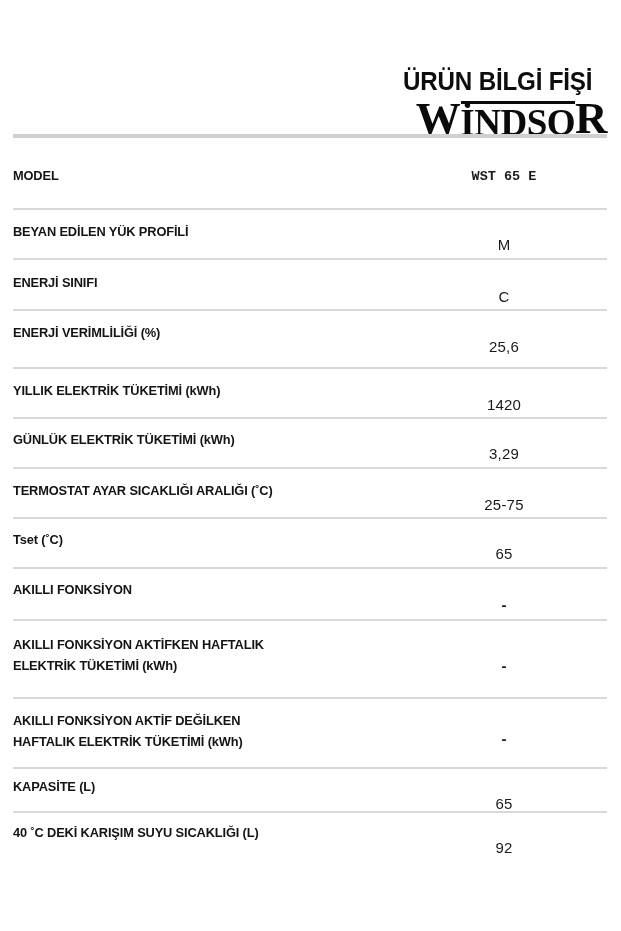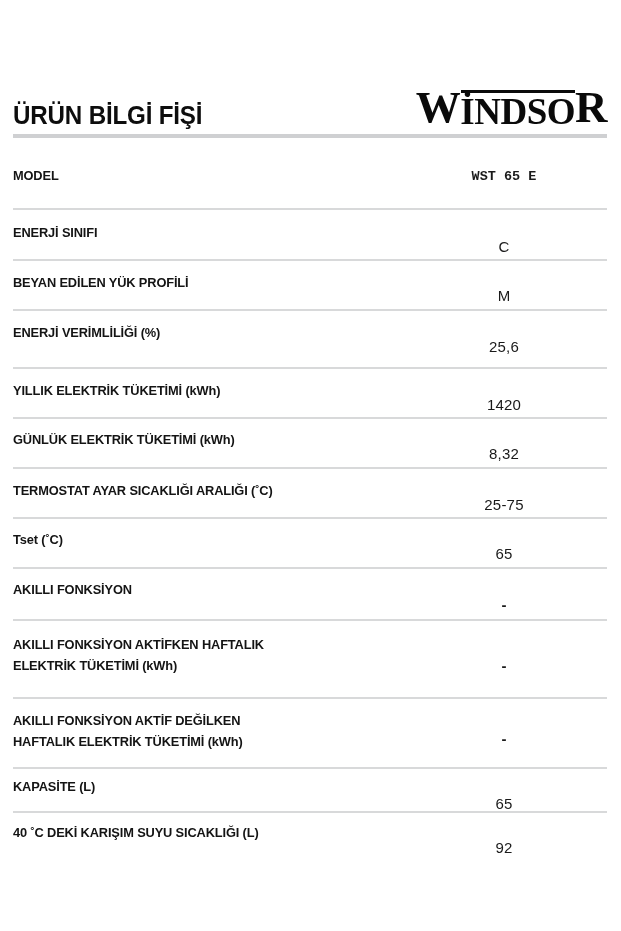--- a/index.html
+++ b/index.html
@@ -28,20 +28,21 @@
   
   .header {
     position: absolute;
     left: 13px;
     top: 68px;
     width: 594px;
     height: 62px;
     display: flex;
     align-items: flex-end;
     justify-content: space-between;
+    flex-direction: column;
   }
 
   .doc-title {
     font-family: "Liberation Sans", sans-serif;
     font-weight: bold;
     font-size: 26px;
     letter-spacing: -0.2px;
     line-height: 1;
     color: #0d0d0d;
     transform: scaleX(0.93);
@@ -166,43 +167,43 @@
   </div>
 
   <div class="title-rule"></div>
 
   <div class="table">
       <div class="row" style="height: 72px;">
         <div class="label" style="top: 28px;">MODEL</div>
         <div class="value bold" style="top: 30px; font-family: Liberation Mono, monospace;">WST 65 E</div>
         <div class="rule"></div>
       </div>
+      <div class="row" style="height: 50px;">
+        <div class="label" style="top: 12px;">BEYAN EDİLEN YÜK PROFİLİ</div>
+        <div class="value" style="top: 26px;">M</div>
+        <div class="rule"></div>
+      </div>
       <div class="row" style="height: 51px;">
         <div class="label" style="top: 13px;">ENERJİ SINIFI</div>
         <div class="value" style="top: 28px;">C</div>
         <div class="rule"></div>
       </div>
-      <div class="row" style="height: 50px;">
-        <div class="label" style="top: 12px;">BEYAN EDİLEN YÜK PROFİLİ</div>
-        <div class="value" style="top: 26px;">M</div>
-        <div class="rule"></div>
-      </div>
       <div class="row" style="height: 58px;">
         <div class="label" style="top: 12px;">ENERJİ VERİMLİLİĞİ (%)</div>
         <div class="value" style="top: 27px;">25,6</div>
         <div class="rule"></div>
       </div>
       <div class="row" style="height: 50px;">
         <div class="label" style="top: 12px;">YILLIK ELEKTRİK TÜKETİMİ (kWh)</div>
         <div class="value" style="top: 27px;">1420</div>
         <div class="rule"></div>
       </div>
       <div class="row" style="height: 50px;">
         <div class="label" style="top: 11px;">GÜNLÜK ELEKTRİK TÜKETİMİ (kWh)</div>
-        <div class="value" style="top: 26px;">8,32</div>
+        <div class="value" style="top: 26px;">3,29</div>
         <div class="rule"></div>
       </div>
       <div class="row" style="height: 50px;">
         <div class="label" style="top: 12px;">TERMOSTAT AYAR SICAKLIĞI ARALIĞI (˚C)</div>
         <div class="value" style="top: 27px;">25-75</div>
         <div class="rule"></div>
       </div>
       <div class="row" style="height: 50px;">
         <div class="label" style="top: 11px;">Tset (˚C)</div>
         <div class="value" style="top: 26px;">65</div>

